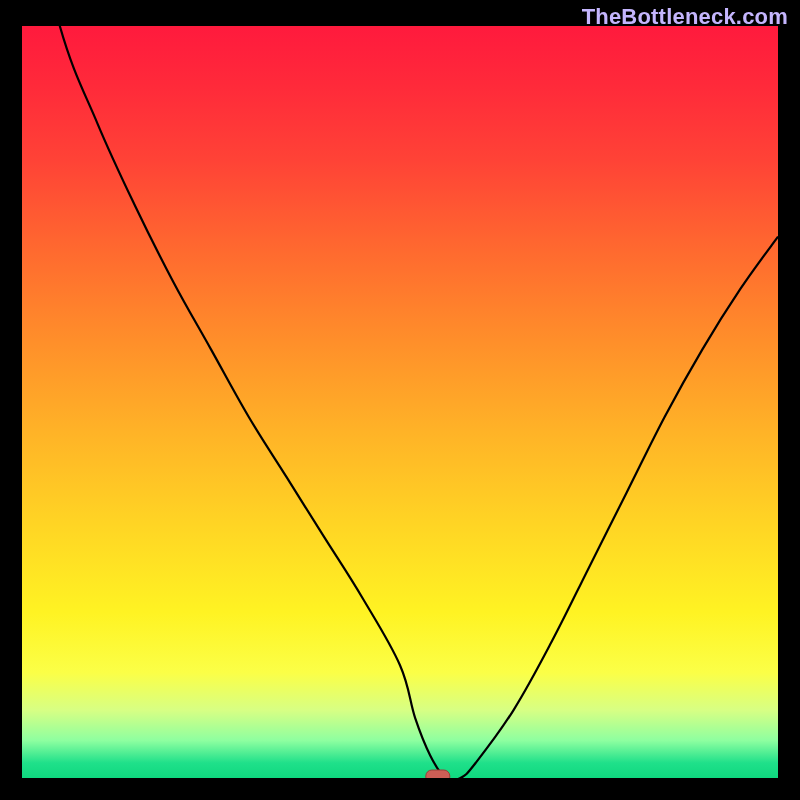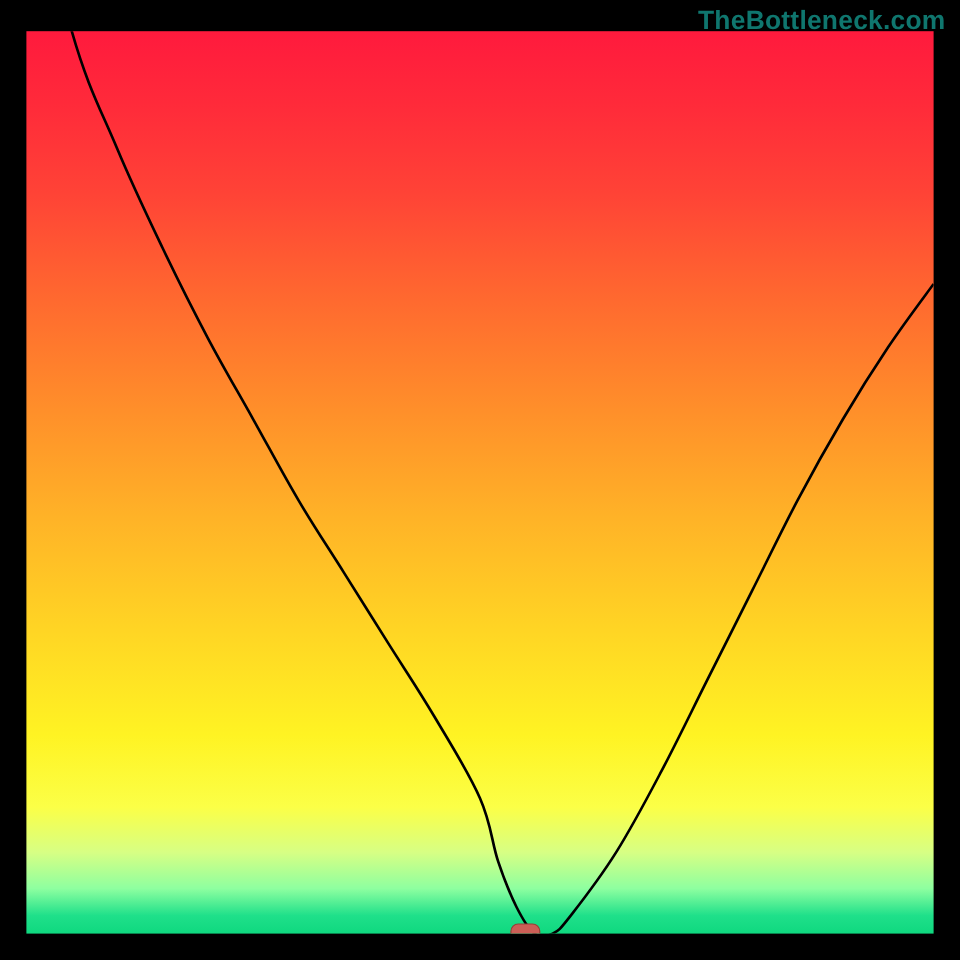--- a/index.html
+++ b/index.html
@@ -14,21 +14,21 @@
   .frame {
     position: relative;
     width: 800px;
     height: 800px;
     background: #000;
   }
   .watermark {
     position: absolute;
     top: 4px;
     right: 12px;
-    color: #0f766e;
+    color: #c4b5fd;
     font-size: 22px;
     font-weight: 600;
     letter-spacing: 0.2px;
   }
   .plot {
     position: absolute;
     left: 22px;
     top: 26px;
     width: 756px;
     height: 752px;

